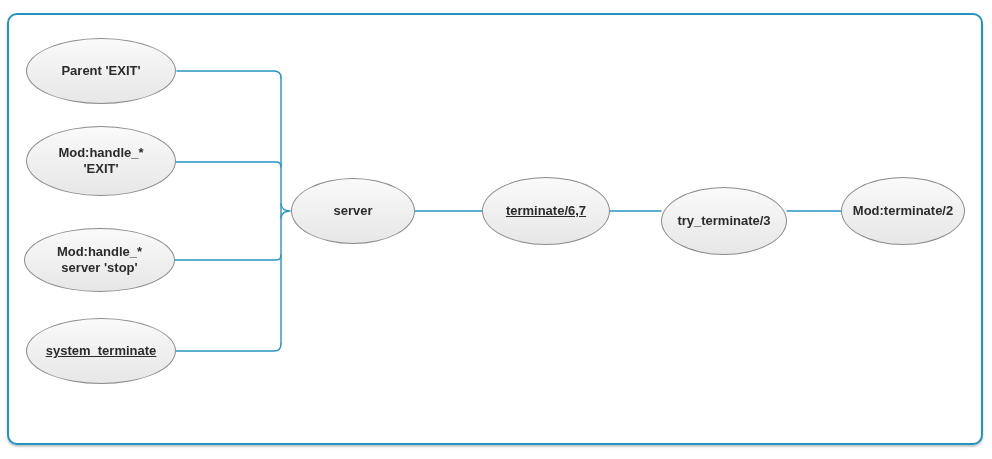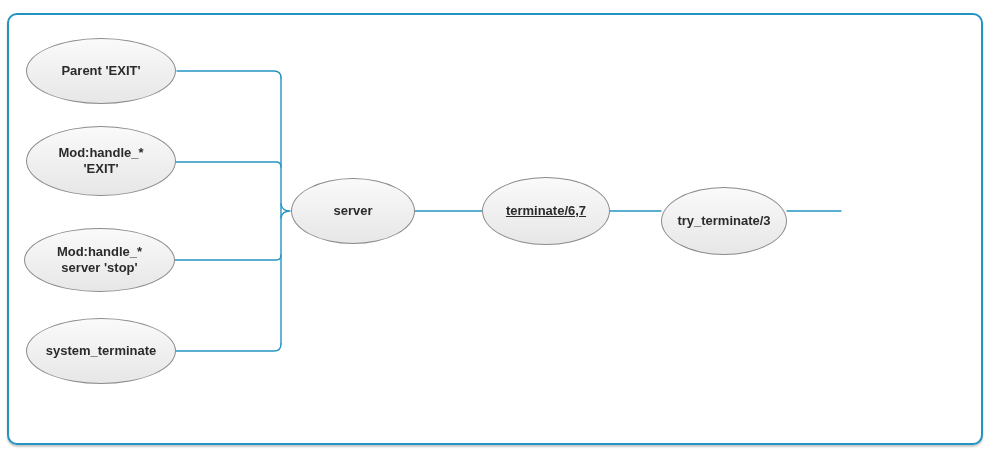--- a/index.html
+++ b/index.html
@@ -54,21 +54,21 @@
     background: linear-gradient(to bottom, #fafafa 0%, #efefef 55%, #e7e7e7 100%);
     box-sizing: border-box;
     font-weight: bold;
     font-size: 13px;
     line-height: 16px;
     color: #2b2b2b;
   }
   .n-parent      { left: 26px;  top: 38px;  width: 150px; height: 66px; }
   .n-handle-exit { left: 26px;  top: 126px; width: 150px; height: 70px; }
   .n-handle-stop { left: 24px;  top: 228px; width: 151px; height: 64px; }
-  .n-system      { left: 26px;  top: 318px; width: 150px; height: 66px; }
+  .n-system      { left: 26px;  top: 318px; width: 150px; height: 66px; text-decoration: underline; }
   .n-server      { left: 291px; top: 178px; width: 124px; height: 66px; }
   .n-terminate   { left: 482px; top: 177px; width: 128px; height: 68px; text-decoration: underline; }
   .n-try         { left: 661px; top: 187px; width: 126px; height: 68px; }
   .n-mod         { left: 841px; top: 177px; width: 124px; height: 68px; }
 </style>
 </head>
 <body>
 
 <div class="stage">
 
@@ -109,14 +109,17 @@
   </div>
 
   <div class="node n-terminate">
     <span>terminate/6,7</span>
   </div>
 
   <div class="node n-try">
     <span>try_terminate/3</span>
   </div>
 
+  <div class="node n-mod">
+    <span>Mod:terminate/2</span>
+  </div>
 
 </div>
 
 </body></html>

